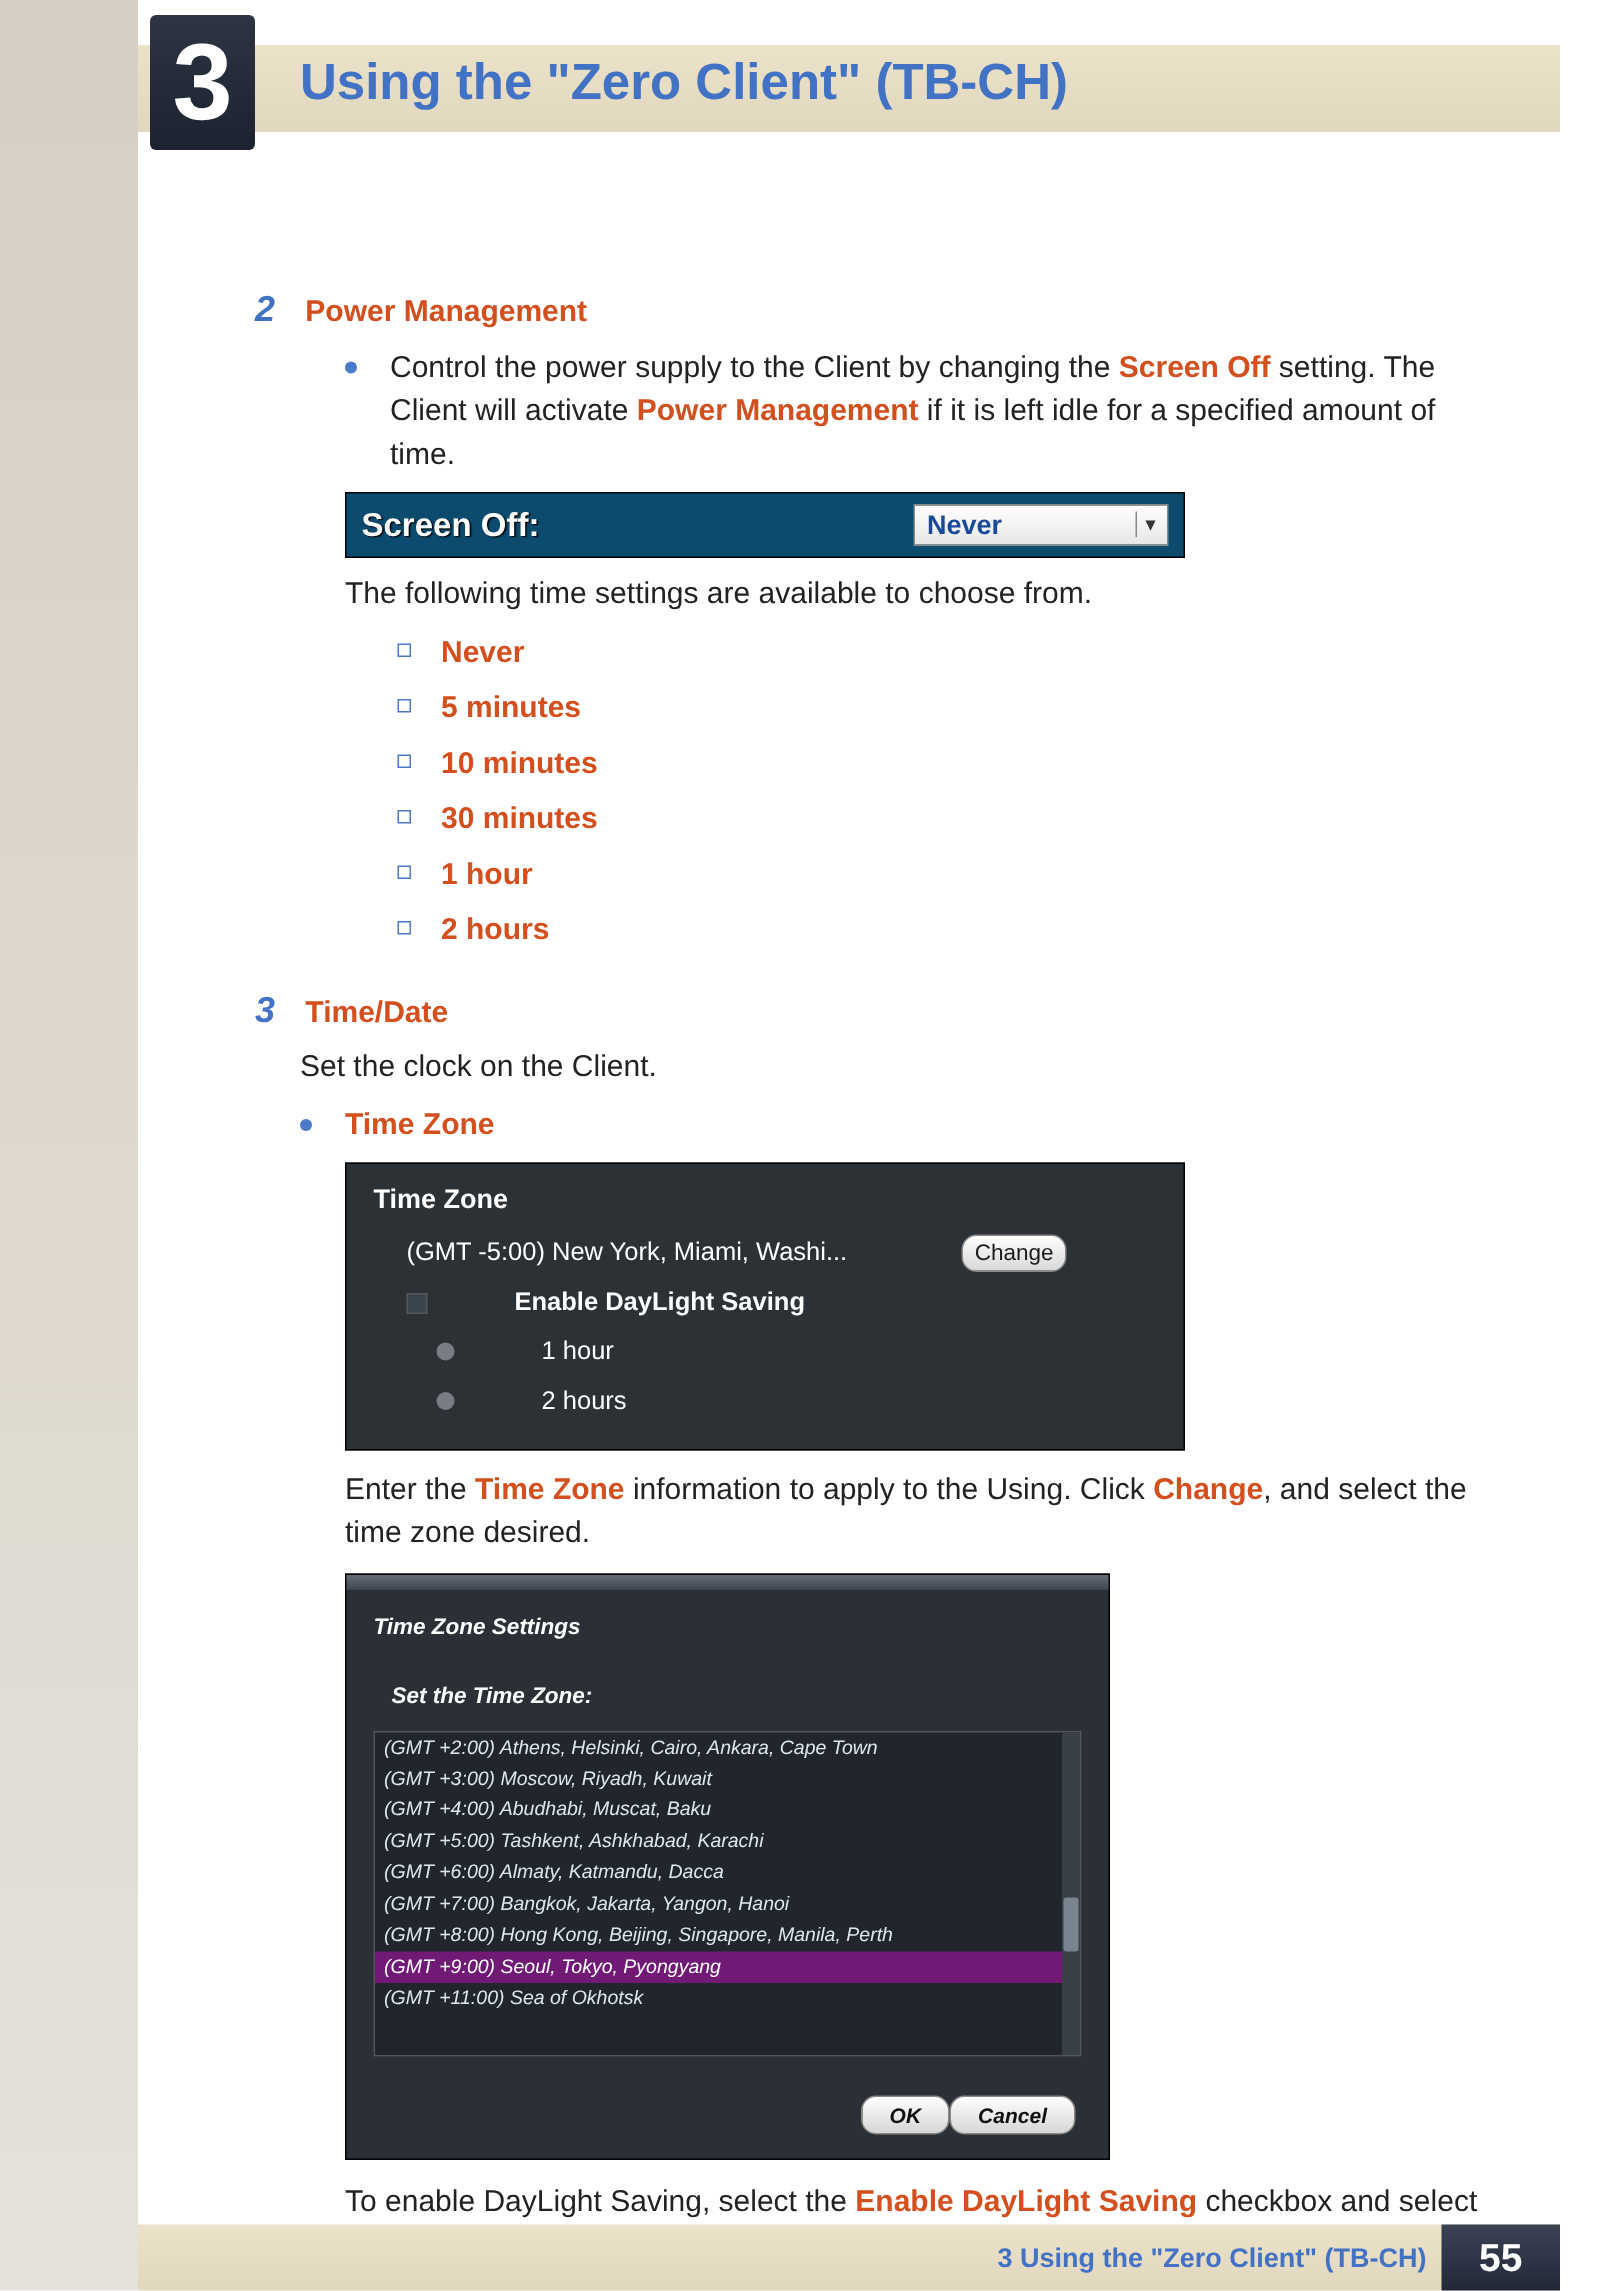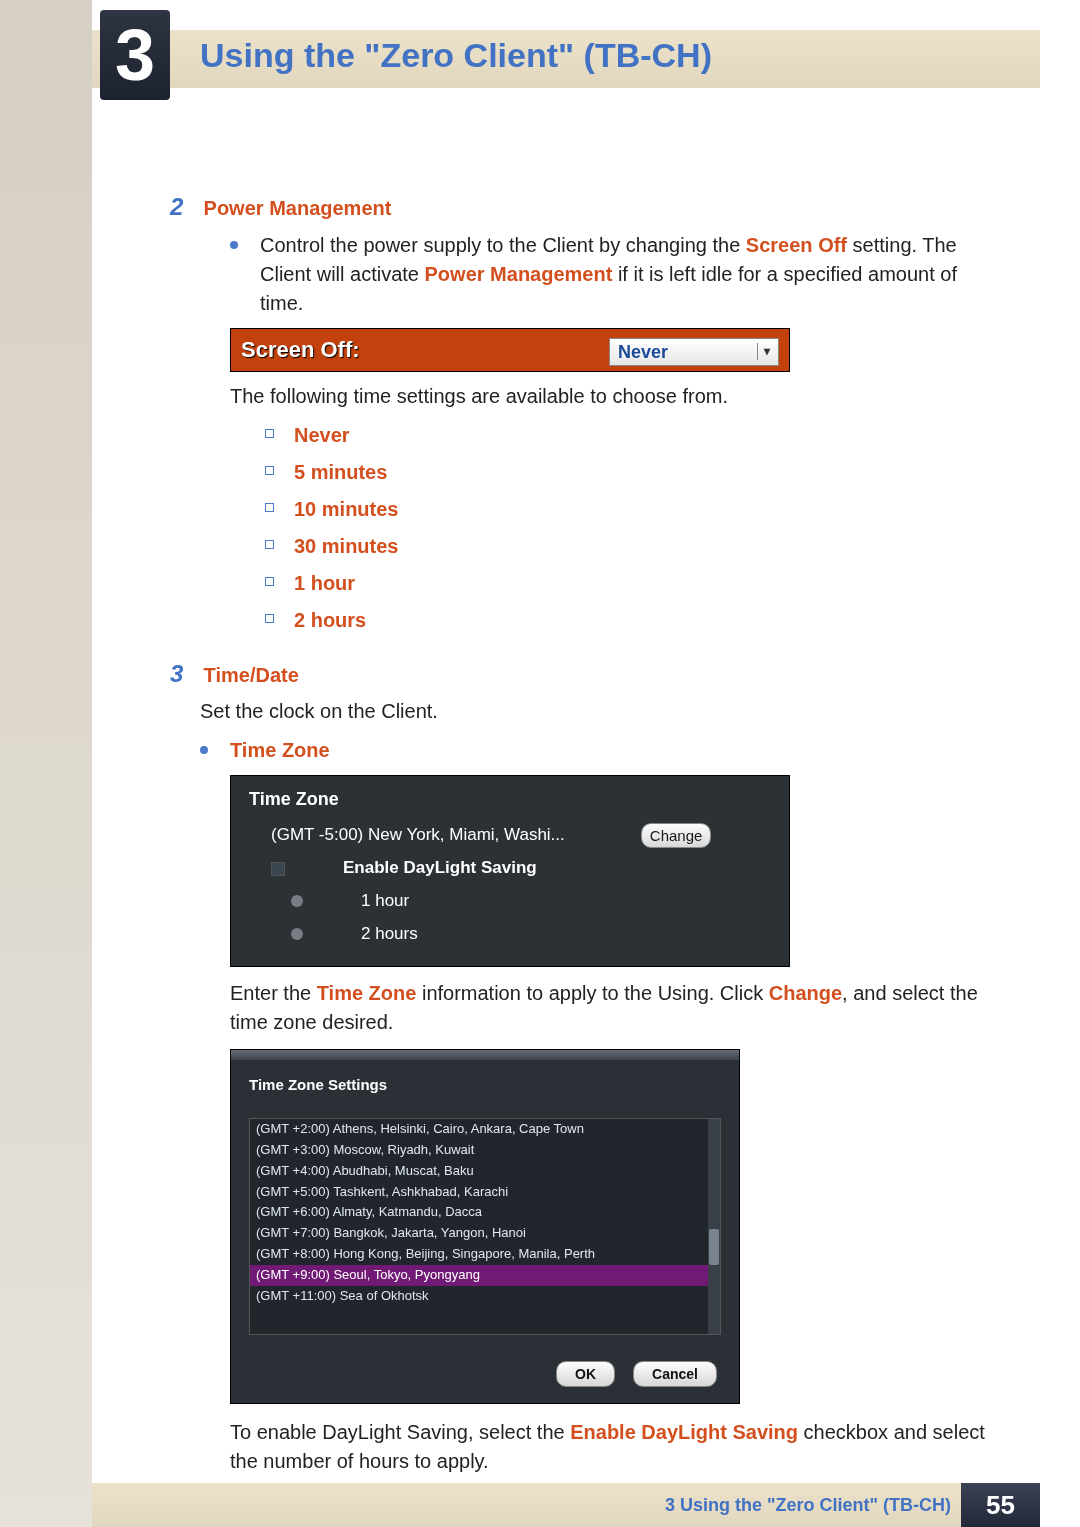--- a/index.html
+++ b/index.html
@@ -129,24 +129,24 @@
     color: #d34f1e;
     font-weight: bold;
     font-size: 20px;
   }
   
   .screenoff-box {
     margin-left: 60px;
     margin-top: 10px;
     margin-bottom: 10px;
     width: 560px;
-    background: #c2410c;
+    background: #0c4a6e;
     padding: 5px 10px;
     display: flex;
-    align-items: flex-end;
+    align-items: center;
     justify-content: space-between;
     border: 1px solid #000;
   }
   .screenoff-label {
     color: #fff;
     font-weight: bold;
     font-size: 22px;
     text-shadow: 1px 1px 1px #000;
   }
   .screenoff-select {
@@ -220,20 +220,21 @@
   
   .tzs-dialog {
     margin-left: 60px;
     margin-top: 12px;
     width: 510px;
     background: #2b3036;
     border: 1px solid #000;
     color: #fff;
     font-size: 14px;
     padding-bottom: 10px;
+    font-style: italic;
   }
   .tzs-topbar {
     height: 10px;
     background: linear-gradient(180deg,#656b74,#3f454e);
   }
   .tzs-header {
     font-weight: bold;
     padding: 14px 18px 18px 18px;
     font-size: 15px;
   }
@@ -276,21 +277,20 @@
     right: 1px;
     top: 110px;
     width: 10px;
     height: 36px;
     background: #7a8490;
     border-radius: 2px;
   }
   .tzs-btnrow {
     display: flex;
     justify-content: flex-end;
-    gap: 18px;
     padding: 16px 22px 6px 0;
   }
   .tzs-btn {
     background: linear-gradient(180deg,#fefefe,#d6d6d6);
     color: #111;
     font-size: 14px;
     padding: 2px 18px;
     border: 1px solid #888;
     border-radius: 10px;
     font-weight: bold;
@@ -384,20 +384,21 @@
     </div>
   </div>
 
   <div class="body-text">
     <span>Enter the </span><span class="inline-emph">Time Zone</span><span> information to apply to the Using. Click </span><span class="inline-emph">Change</span><span>, and select the time zone desired.</span>
   </div>
 
   <div class="tzs-dialog">
     <div class="tzs-topbar"></div>
     <div class="tzs-header">Time Zone Settings</div>
+    <div class="tzs-sub">Set the Time Zone:</div>
     <div class="tzs-listwrap">
       <div class="tzs-item">(GMT +2:00) Athens, Helsinki, Cairo, Ankara, Cape Town</div>
       <div class="tzs-item">(GMT +3:00) Moscow, Riyadh, Kuwait</div>
       <div class="tzs-item">(GMT +4:00) Abudhabi, Muscat, Baku</div>
       <div class="tzs-item">(GMT +5:00) Tashkent, Ashkhabad, Karachi</div>
       <div class="tzs-item">(GMT +6:00) Almaty, Katmandu, Dacca</div>
       <div class="tzs-item">(GMT +7:00) Bangkok, Jakarta, Yangon, Hanoi</div>
       <div class="tzs-item">(GMT +8:00) Hong Kong, Beijing, Singapore, Manila, Perth</div>
       <div class="tzs-item highlight">(GMT +9:00) Seoul, Tokyo, Pyongyang</div>
       <div class="tzs-item">(GMT +11:00) Sea of Okhotsk</div>

